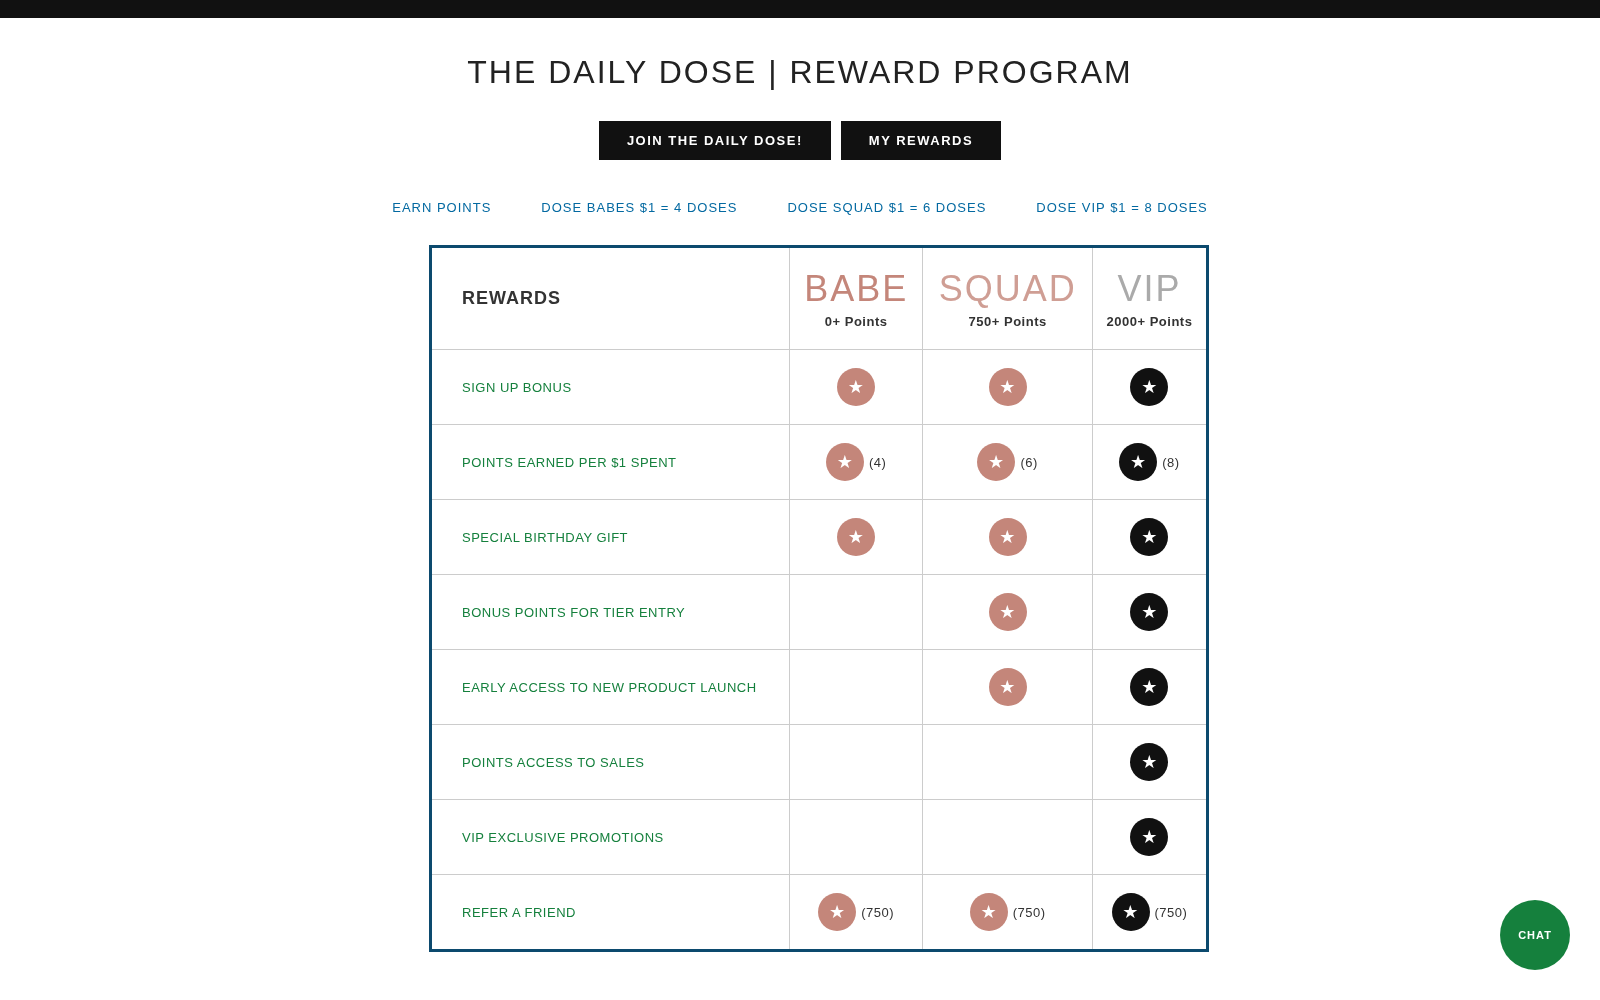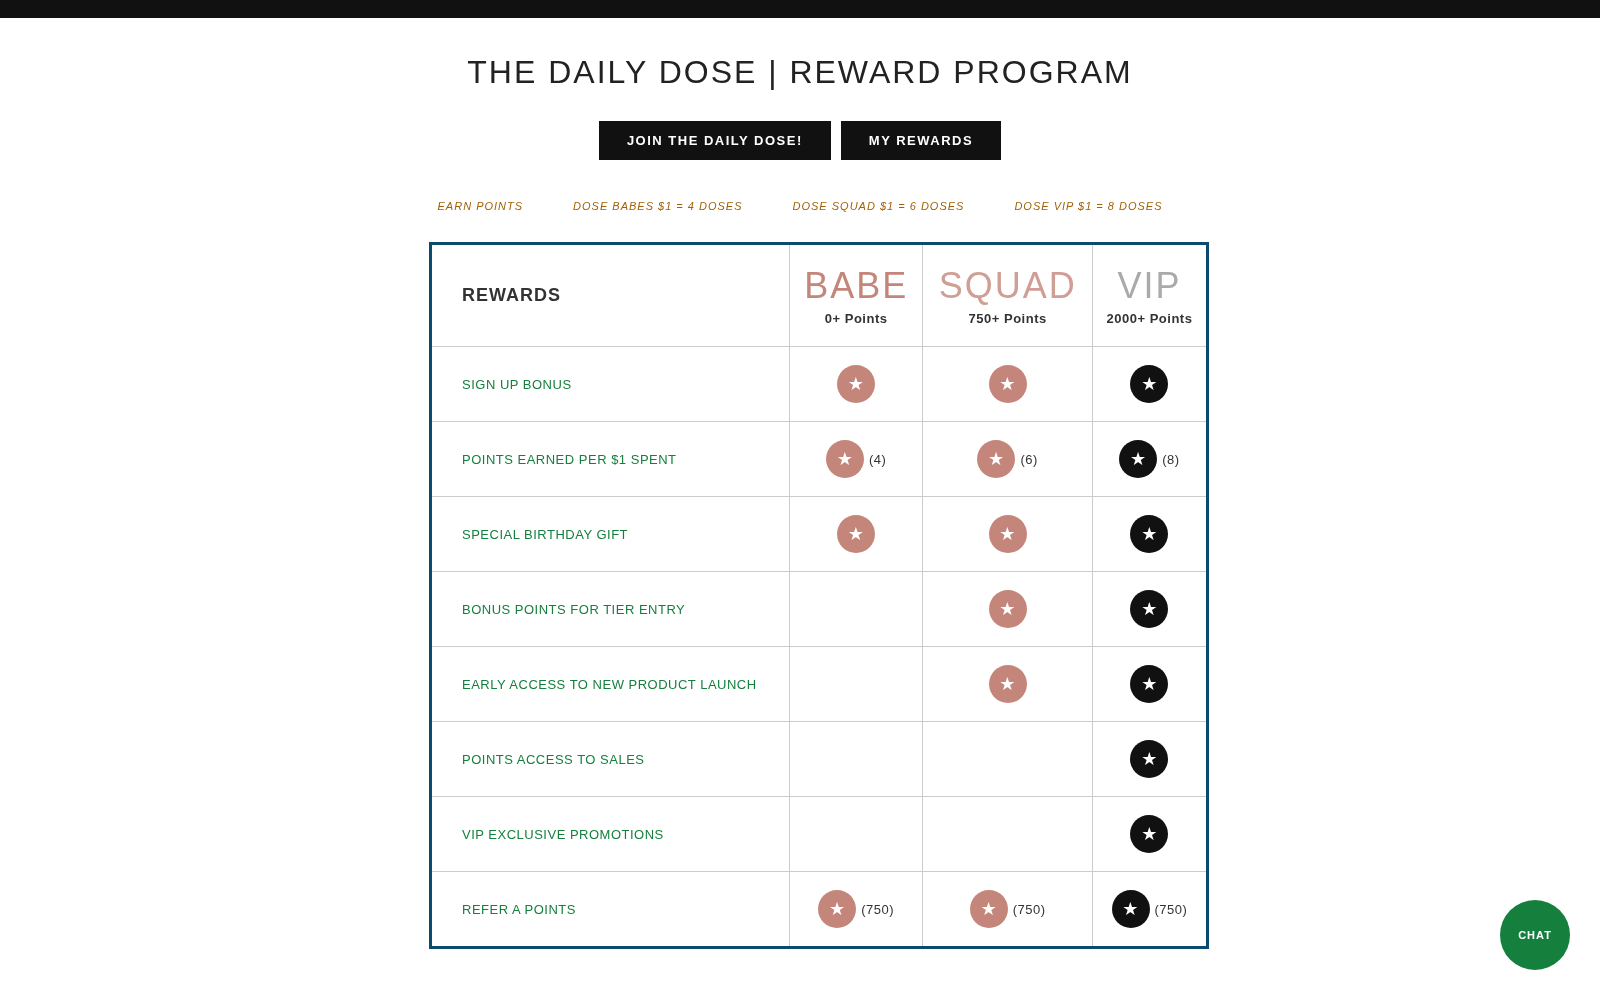--- a/index.html
+++ b/index.html
@@ -47,27 +47,26 @@
 
     .nav-tabs {
       display: flex;
       justify-content: center;
       gap: 50px;
       padding: 20px 0 30px;
       border-bottom: none;
     }
 
     .nav-tab {
-      font-size: 11px;
+      font-size: 13px;
       letter-spacing: 1px;
-      color: #a16207;
+      color: #0369a1;
       cursor: pointer;
       text-transform: uppercase;
       font-weight: 400;
-      font-style: italic;
     }
 
     .rewards-table-wrapper {
       max-width: 820px;
       margin: 0 auto;
       padding: 0 20px 60px;
     }
 
     table {
       width: 100%;
@@ -267,21 +266,21 @@
           <td></td>
           <td><span class="star-circle black">★</span></td>
         </tr>
         <tr>
           <td class="row-label">VIP EXCLUSIVE PROMOTIONS</td>
           <td></td>
           <td></td>
           <td><span class="star-circle black">★</span></td>
         </tr>
         <tr>
-          <td class="row-label">REFER A POINTS</td>
+          <td class="row-label">REFER A FRIEND</td>
           <td><span class="star-with-count">
         <span class="star-circle pink">★</span>
         (750)
       </span></td>
           <td><span class="star-with-count">
         <span class="star-circle pink">★</span>
         (750)
       </span></td>
           <td><span class="star-with-count">
         <span class="star-circle black">★</span>

